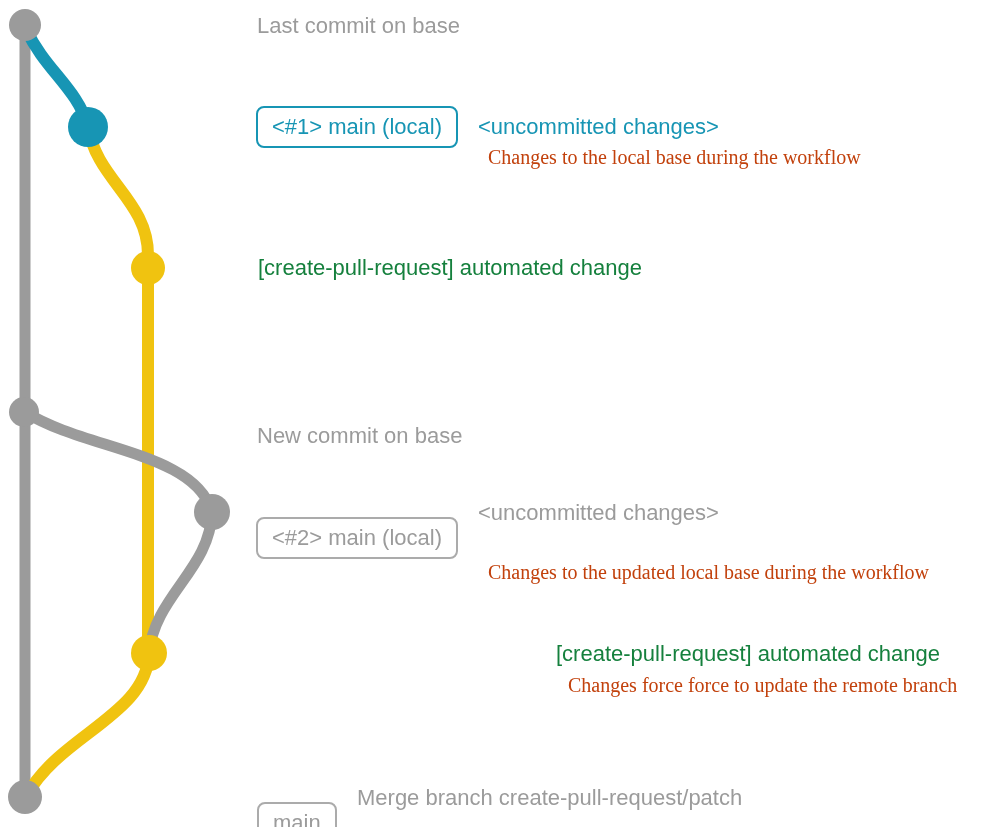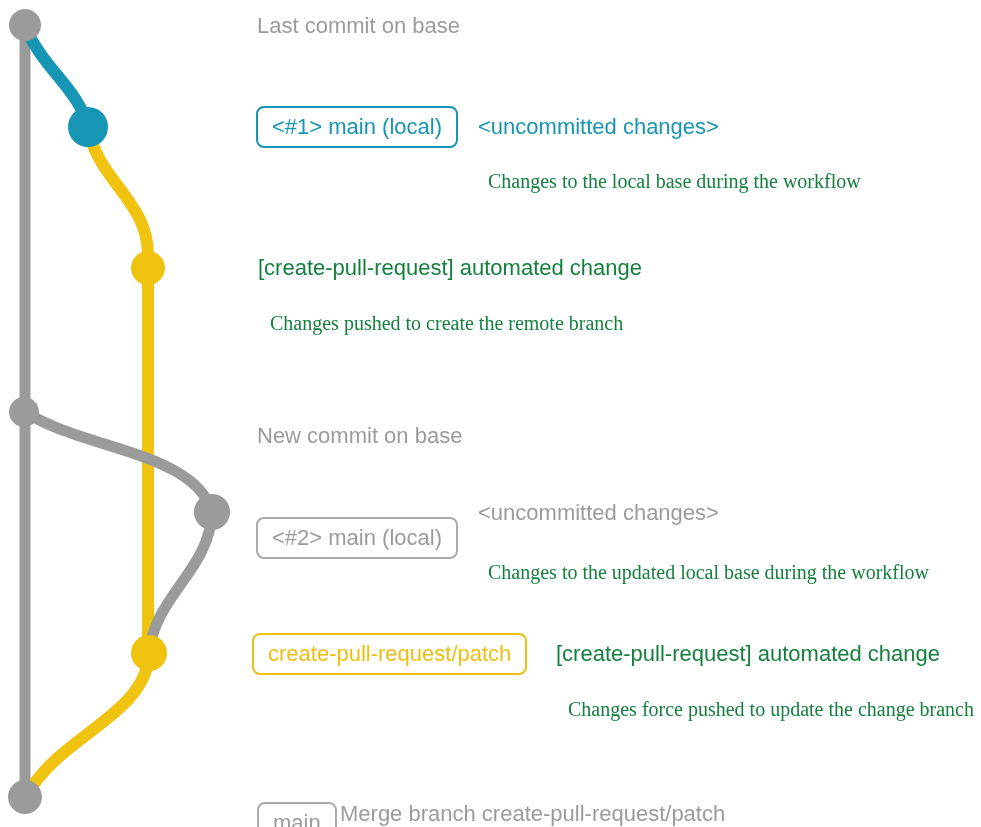--- a/index.html
+++ b/index.html
@@ -9,21 +9,21 @@
   }
   .graph-svg { position:absolute; left:0; top:0; }
   .lbl {
     position:absolute; font-size:22px; line-height:26px; white-space:nowrap;
   }
   .gray-text   { color:#9b9b9b; }
   .blue-text   { color:#1795b4; }
   .yellow-text { color:#15803d; }
   .desc {
     position:absolute; font-family:"Liberation Serif", serif;
-    font-size:20px; line-height:24px; color:#15803d; white-space:nowrap;margin-top:24px;
+    font-size:20px; line-height:24px; color:#c2410c; white-space:nowrap;
   }
   .badge {
     position:absolute; box-sizing:border-box;
     font-size:22px; line-height:26px; padding:6px 14px;
     border:2px solid; border-radius:8px; background:#ffffff; white-space:nowrap;
   }
   .badge-blue   { border-color:#1795b4; color:#1795b4; }
   .badge-gray   { border-color:#ababab; color:#9b9b9b;margin-top:25px; }
   .badge-yellow { border-color:#edbf10; color:#edbf10; }
 </style>
@@ -54,28 +54,26 @@
     <circle cx="25" cy="797" r="17" fill="#9b9b9b"></circle>
   </svg>
 
   <div class="lbl gray-text" style="left:257px; top:13px;">Last commit on base</div>
 
   <div class="badge badge-blue" style="left:256px; top:106px;">&lt;#1&gt; main (local)</div>
   <div class="lbl blue-text" style="left:478px; top:114px;">&lt;uncommitted changes&gt;</div>
   <div class="desc" style="left:488px; top:145px;">Changes to the local base during the workflow</div>
 
   <div class="lbl yellow-text" style="left:258px; top:255px;">[create-pull-request] automated change</div>
-  <div class="desc" style="left:270px; top:287px;">Changes pushed to create the remote branch</div>
 
   <div class="lbl gray-text" style="left:257px; top:399px;margin-top:24px;">New commit on base</div>
 
   <div class="badge badge-gray" style="left:256px; top:492px;">&lt;#2&gt; main (local)</div>
   <div class="lbl gray-text" style="left:478px; top:500px;">&lt;uncommitted changes&gt;</div>
-  <div class="desc" style="left:488px; top:536px;">Changes to the updated local base during the workflow</div>
+  <div class="desc" style="left:488px; top:560px;">Changes to the updated local base during the workflow</div>
 
-  <div class="badge badge-yellow" style="left:252px; top:633px;">create-pull-request/patch</div>
   <div class="lbl yellow-text" style="left:556px; top:641px;">[create-pull-request] automated change</div>
-  <div class="desc" style="left:568px; top:673px;">Changes force pushed to update the change branch</div>
+  <div class="desc" style="left:568px; top:673px;">Changes force force to update the remote branch</div>
 
   <div class="badge badge-gray" style="left:257px; top:777px;text-align:right;">main</div>
-  <div class="lbl gray-text" style="left:340px; top:785px;margin-top:16px;">Merge branch create-pull-request/patch</div>
+  <div class="lbl gray-text" style="left:357px; top:785px;">Merge branch create-pull-request/patch</div>
 
 </div>
 
 </body></html>

